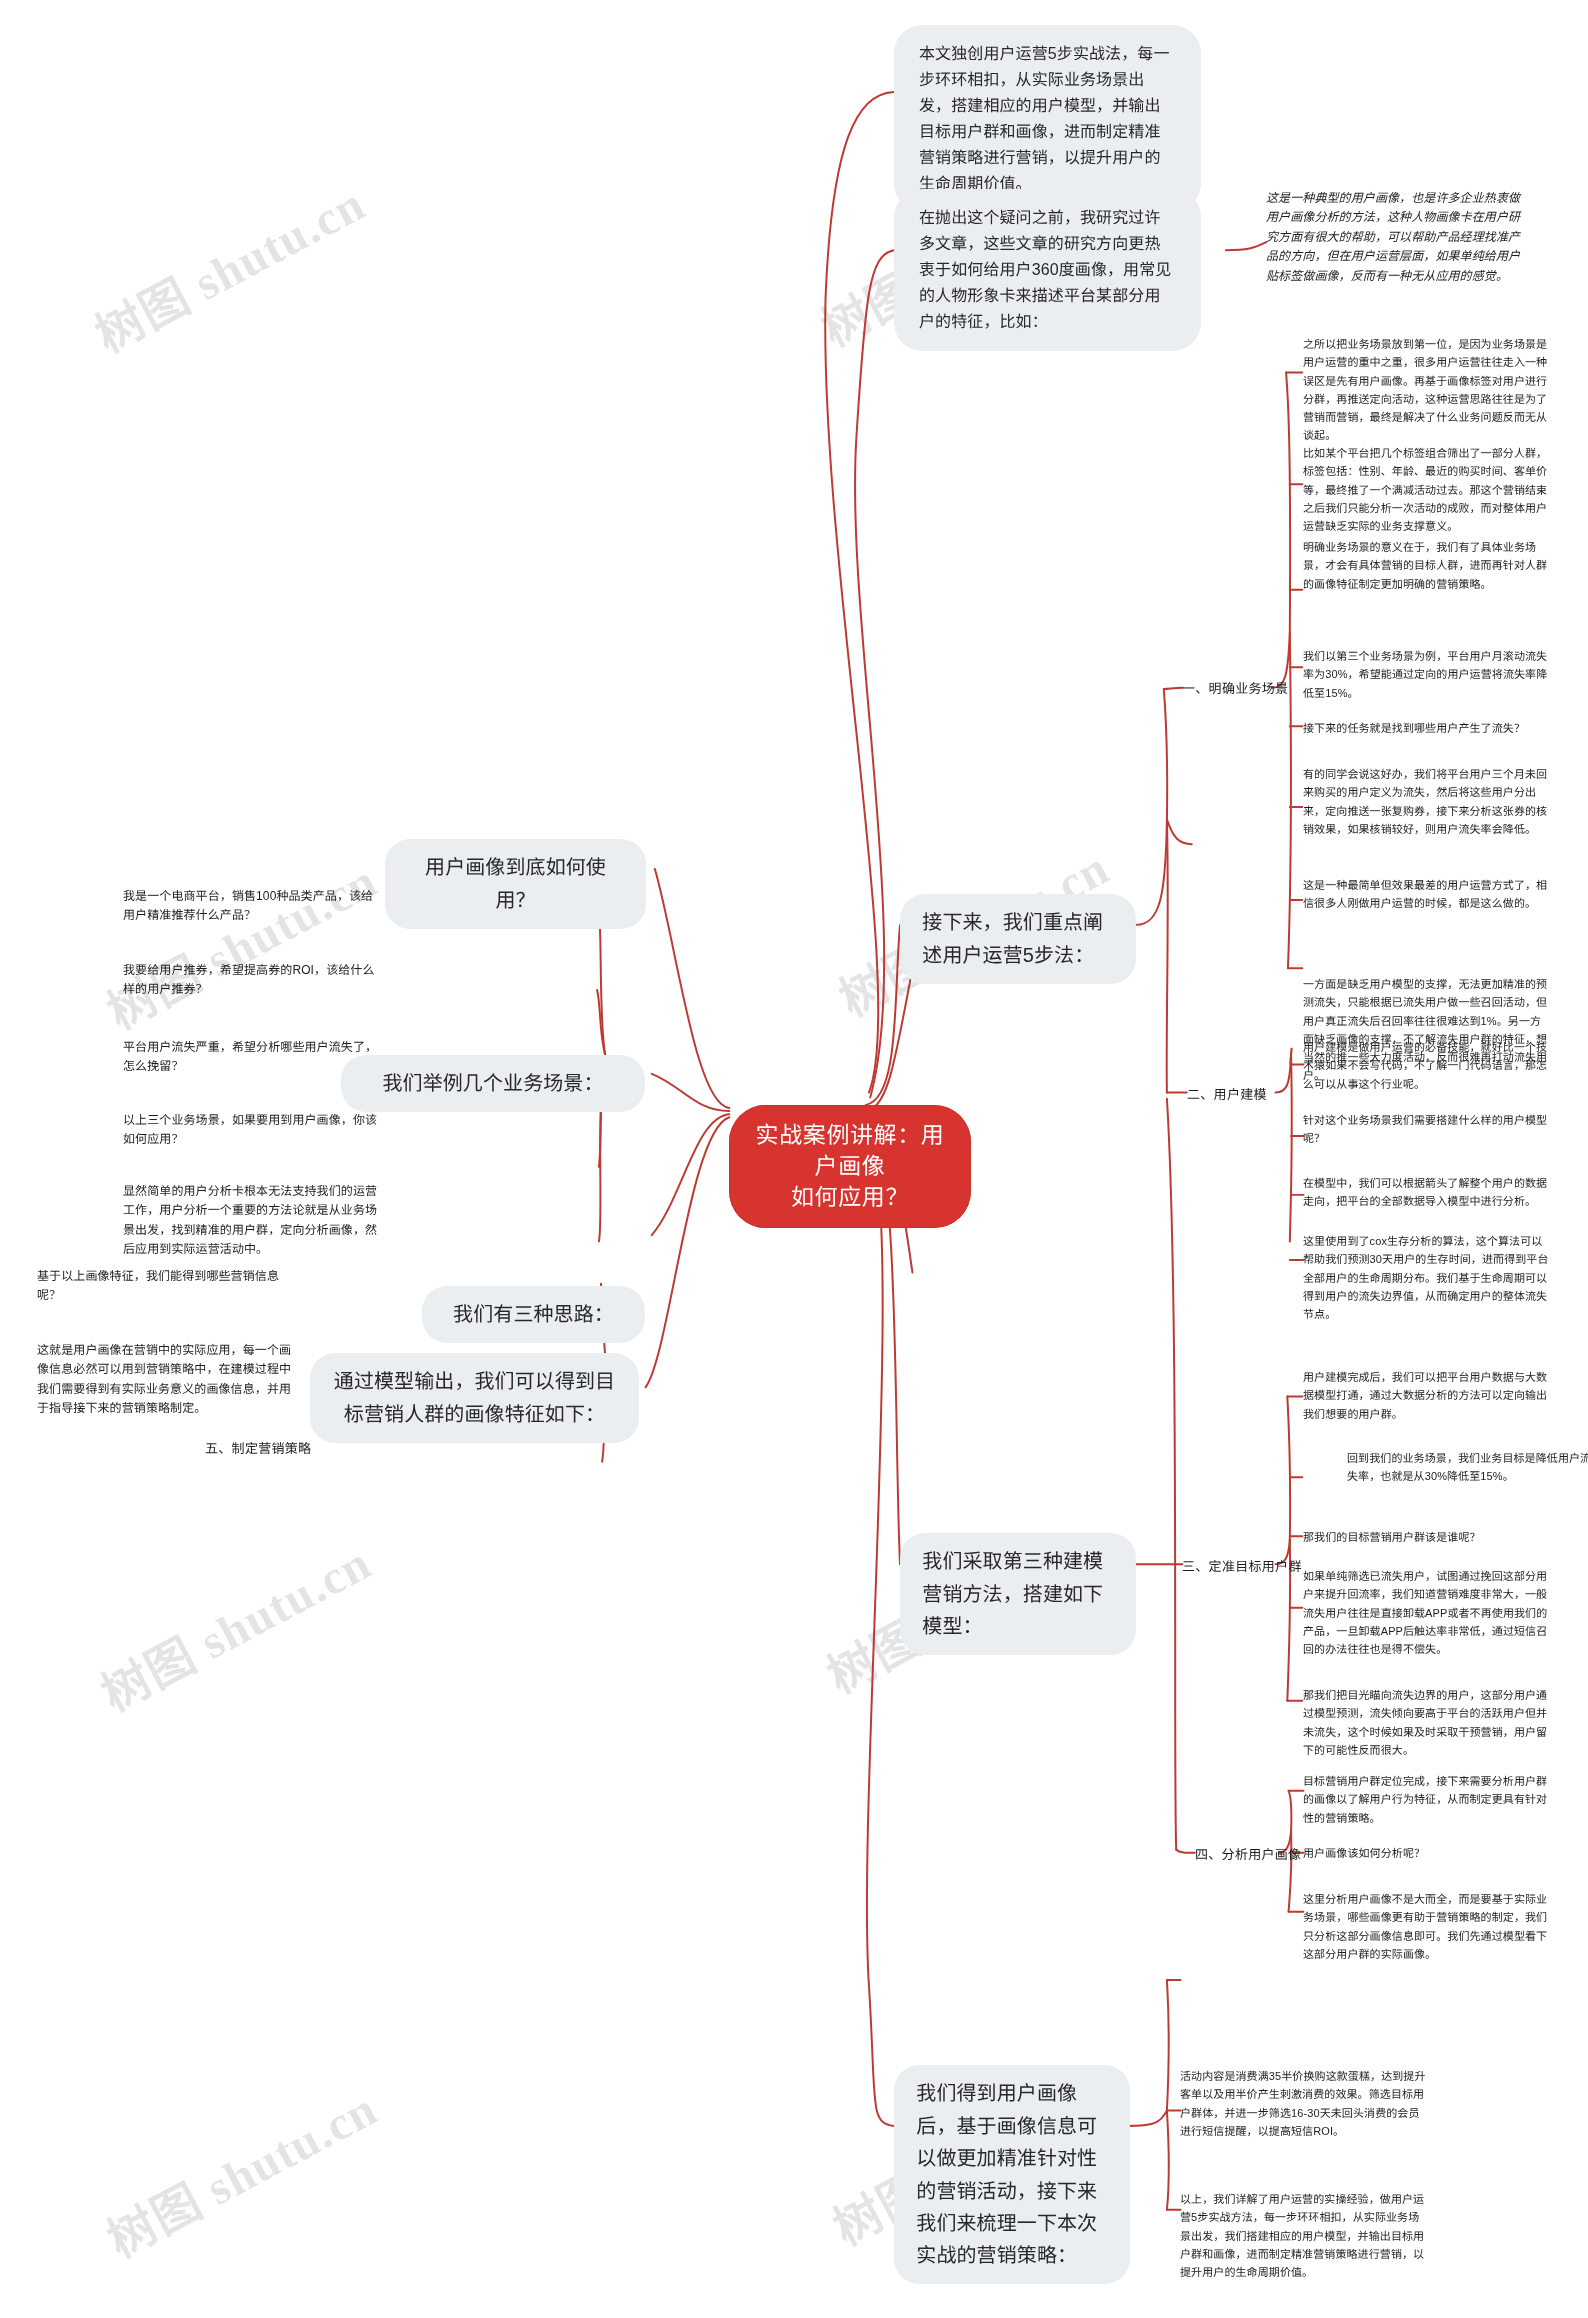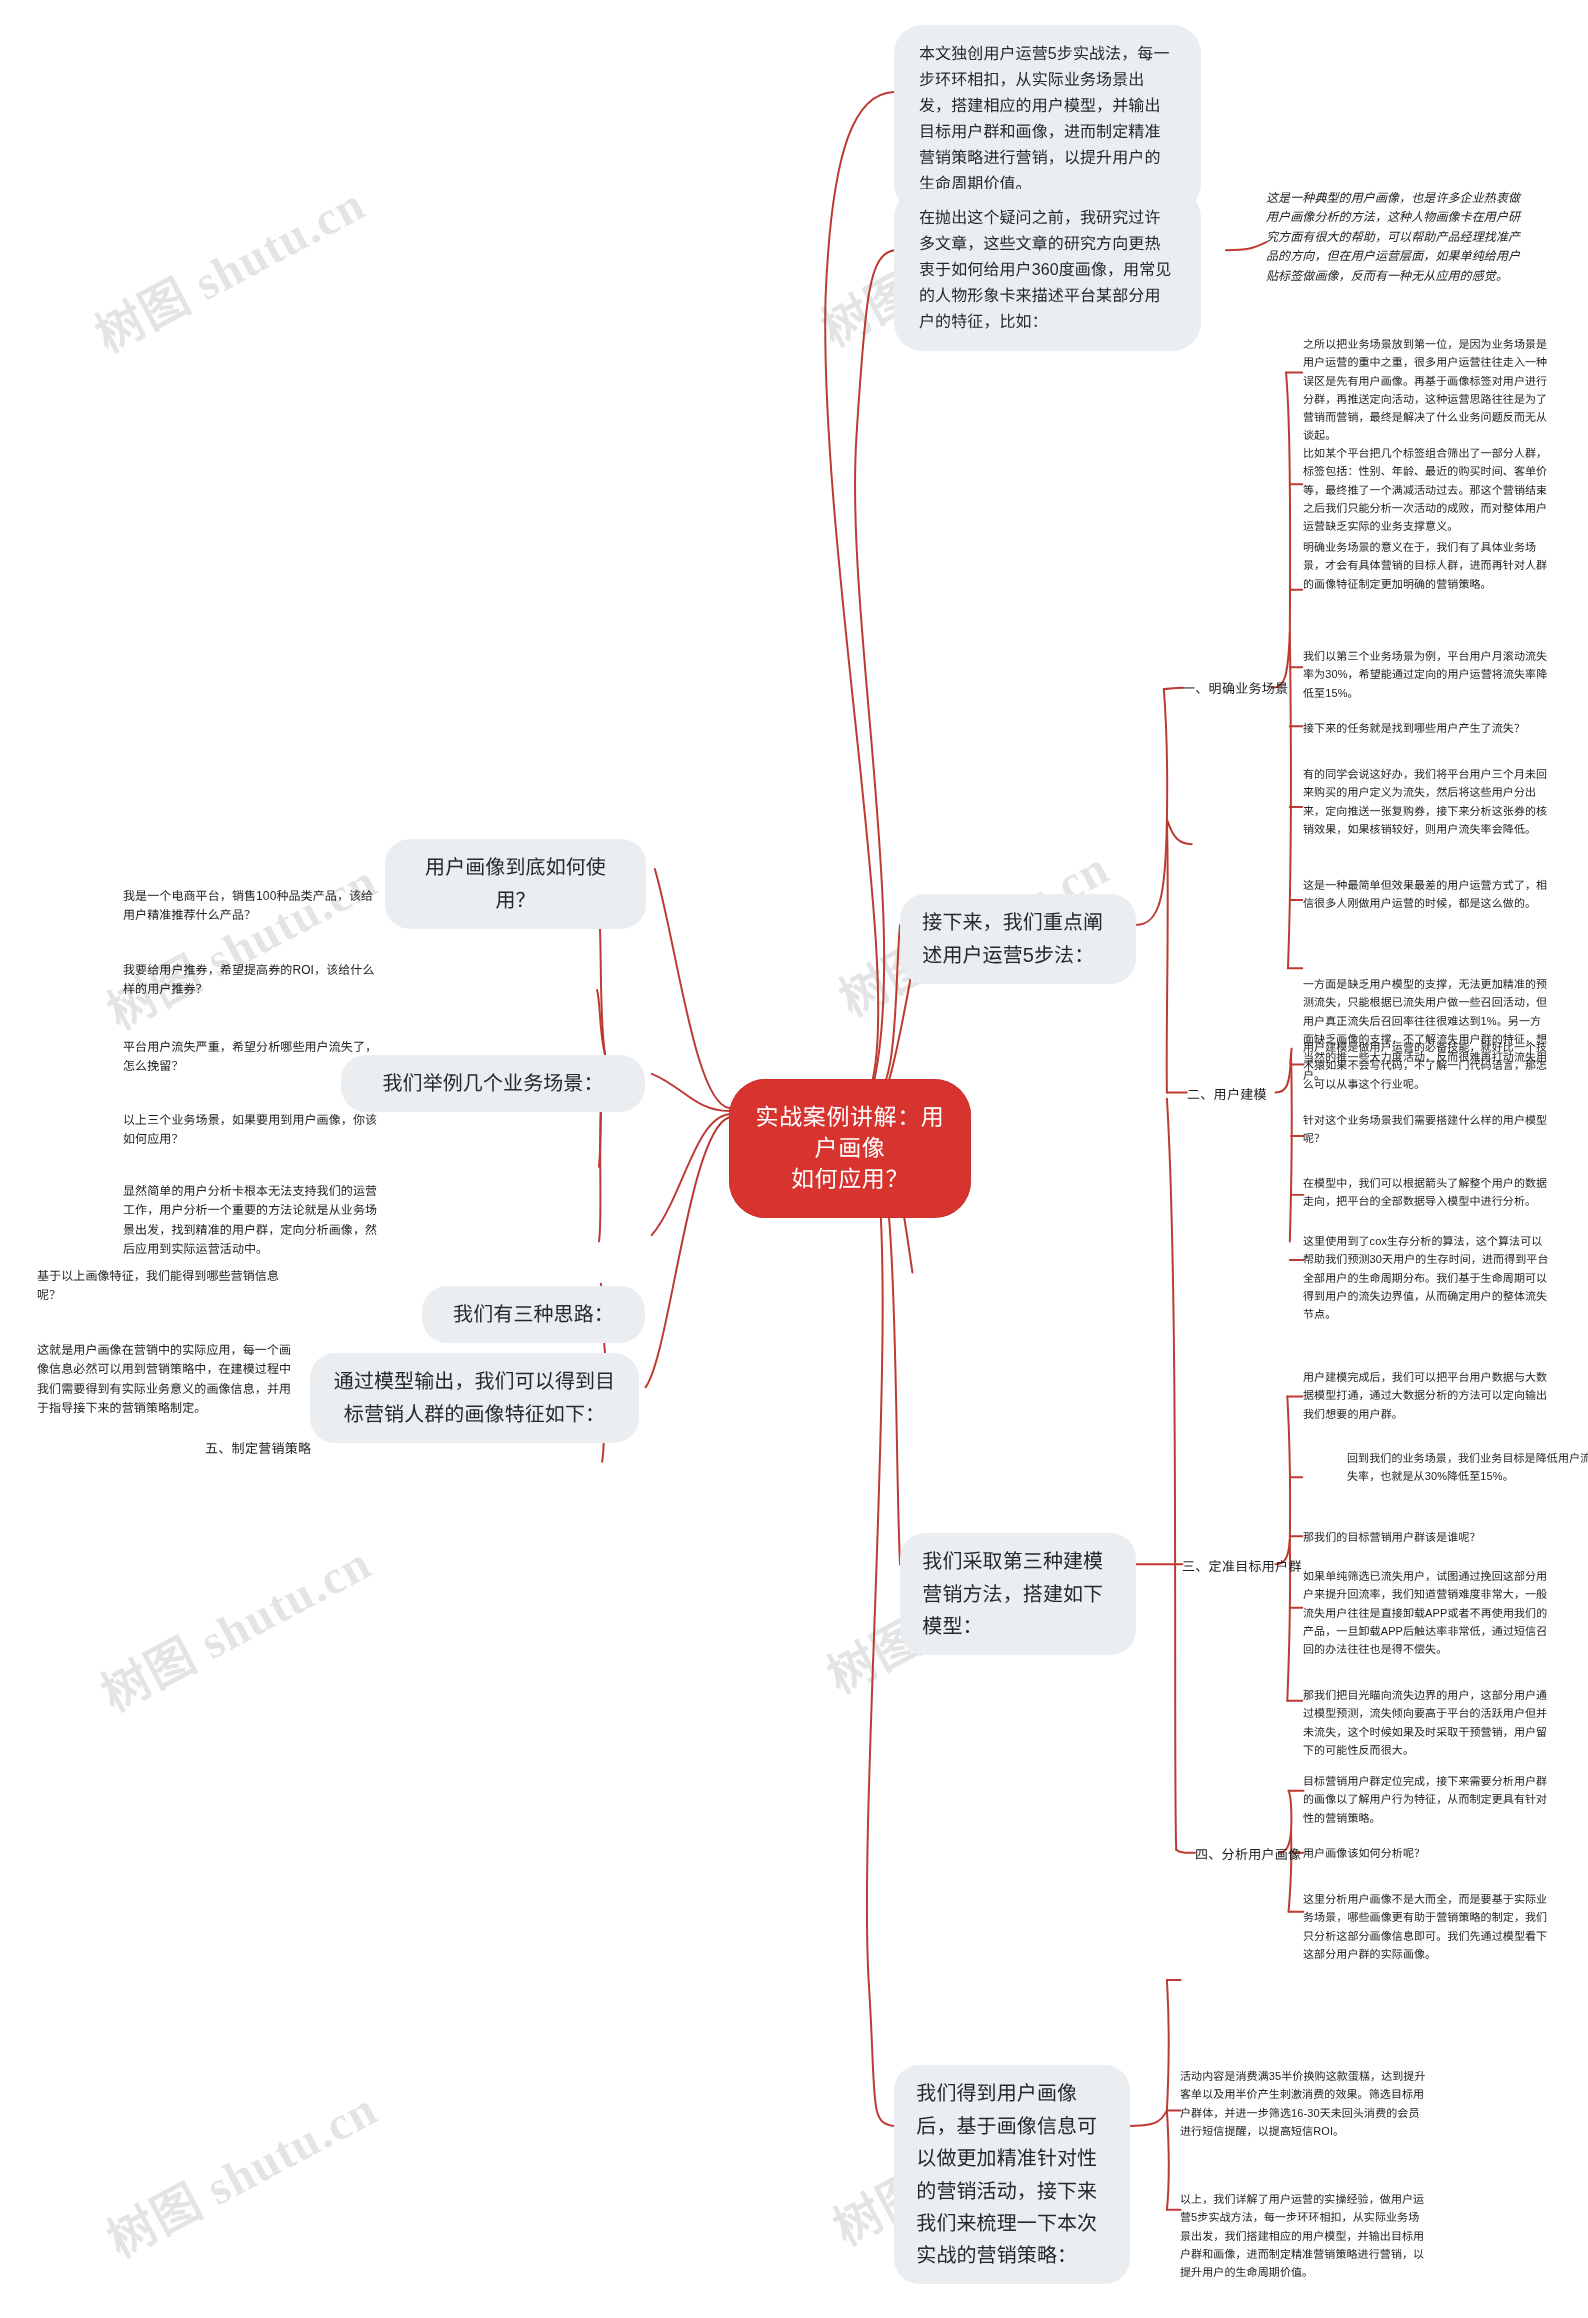--- a/index.html
+++ b/index.html
@@ -42,24 +42,25 @@
   .node {
     position: absolute;
   }
   .root {
     background: #d7342f;
     color: #ffffff;
     border-radius: 37px;
     text-align: center;
     font-size: 23px;
     line-height: 1.35;
-    padding: 23px 21px;
+    padding: 15px 21px;
     font-weight: 400;
     letter-spacing: 0.6px;
     box-shadow: 0 0 0 0.6px #c32d28 inset;
+    margin-top: 26px;
   }
   .bubble {
     background: #ebeef0;
     color: #26282b;
     border-radius: 28.5px;
     font-size: 16px;
     line-height: 1.62;
     padding: 16px 25px;
     letter-spacing: 0.1px;
   }

